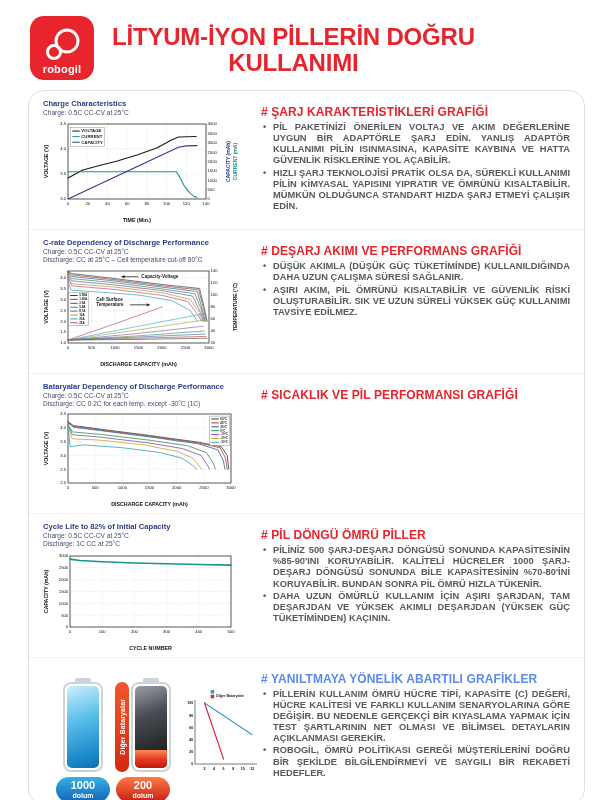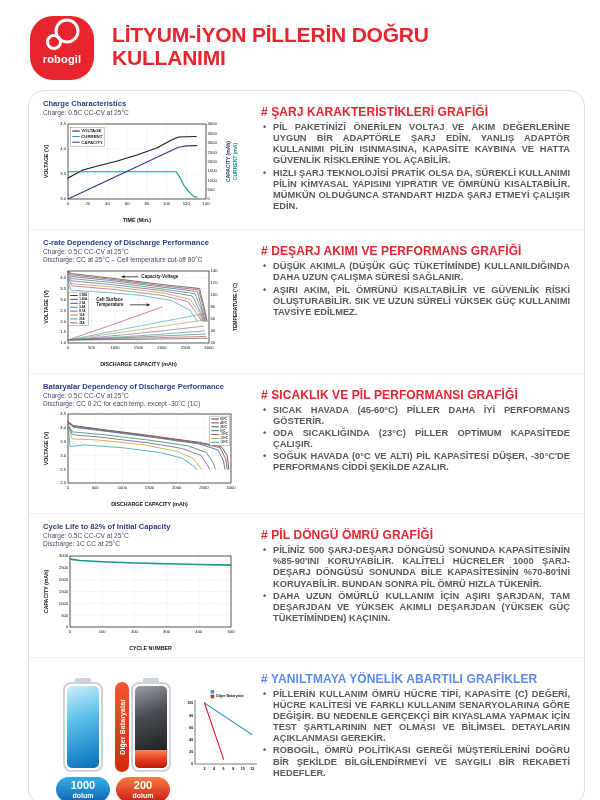--- a/index.html
+++ b/index.html
@@ -1,23 +1,23 @@
 <!DOCTYPE html>
 <html><head>
 <meta charset="utf-8">
 <style>
   html,body{margin:0;padding:0;}
   body{width:600px;height:800px;background:#ffffff;font-family:"Liberation Sans",sans-serif;overflow:hidden;}
   
   .header{display:flex;align-items:flex-start;padding:16px 30px 6px 30px;gap:18px;}
-  .logo-box{width:64px;height:64px;background:#e8242c;border-radius:23px;flex:0 0 auto;
-            display:flex;flex-direction:column;align-items:center;padding-bottom:12px;box-sizing:border-box;}
+  .logo-box{width:64px;height:64px;background:#e8242c;border-radius:14px;flex:0 0 auto;
+            display:flex;flex-direction:column;align-items:center;justify-content:flex-end;padding-bottom:5px;box-sizing:border-box;}
   .logo-mark{margin-bottom:1px;}
   .logo-text{color:#fff;font-weight:bold;font-size:11px;letter-spacing:.2px;}
-  .title{color:#e8242c;font-weight:800;font-size:21px;line-height:1.08;letter-spacing:-.2px;margin-top:8px;}
+  .title{color:#e8242c;font-weight:800;font-size:24px;line-height:1.08;letter-spacing:-.2px;margin-top:8px;text-align:center;}
   
   .card{margin:4px 15px 0 28px;width:557px;border:1.5px solid #dfdfdf;border-radius:16px;box-sizing:border-box;overflow:hidden;background:#fff;}
   .row{display:grid;grid-template-columns:212px 1fr;padding:0 12px 0 8px;}
   .row + .row{border-top:1px solid #f0f0f0;}
   .r1{min-height:133px;} .r2{min-height:129px;} .r3{min-height:124px;} .r4{min-height:127px;} .r5{min-height:126px;}
   .chart-cell{padding:8px 4px 2px 6px;}
   .chart-title{color:#2b3a8c;font-weight:bold;font-size:7.6px;margin-bottom:1px;}
   .chart-sub{color:#474b6e;font-size:6.6px;line-height:1.25;}
   .chart-box{margin-top:2px;}
   .text-cell{padding:6px 2px 4px 12px;}
@@ -278,25 +278,20 @@
             <line x1="168.31" y1="24.570000000000004" x2="175.81" y2="24.570000000000004" stroke="#7d4fa3" stroke-width="1"></line>
             <text x="177.31" y="25.470000000000002" font-size="3" font-weight="bold" fill="#222">-10°C</text>
             <line x1="168.31" y1="28.470000000000002" x2="175.81" y2="28.470000000000002" stroke="#c9a227" stroke-width="1"></line>
             <text x="177.31" y="29.37" font-size="3" font-weight="bold" fill="#222">-20°C</text>
             <line x1="168.31" y1="32.370000000000005" x2="175.81" y2="32.370000000000005" stroke="#2aa7b8" stroke-width="1"></line>
             <text x="177.31" y="33.27" font-size="3" font-weight="bold" fill="#222">-30°C</text>
           </svg></div>
     </div>
     <div class="text-cell">
       <div class="sec-head" style="color: rgb(232, 36, 44);">#  SICAKLIK VE PİL PERFORMANSI GRAFİĞİ</div>
-      <ul class="bullets">
-          <li>SICAK HAVADA (45-60°C) PİLLER DAHA İYİ PERFORMANS GÖSTERİR.</li>
-          <li>ODA SICAKLIĞINDA (23°C) PİLLER OPTİMUM KAPASİTEDE ÇALIŞIR.</li>
-          <li>SOĞUK HAVADA (0°C VE ALTI) PİL KAPASİTESİ DÜŞER, -30°C'DE PERFORMANS CİDDİ ŞEKİLDE AZALIR.</li>
-        </ul>
     </div>
   </div>
 
   <div class="row r4">
     <div class="chart-cell">
       <div class="chart-title">Cycle Life to 82% of Initial Capacity</div>
       <div class="chart-sub">Charge: 0.5C CC-CV at 25°C</div>
       <div class="chart-sub">Discharge: 1C CC at 25°C</div>
       <div class="chart-box"><svg width="196" height="100" viewBox="0 0 196 100" font-family="Liberation Sans, sans-serif">
             <line x1="27" y1="5" x2="27" y2="76" stroke="#cfcfcf" stroke-width="0.35" stroke-dasharray="1.6,1.4"></line>
@@ -325,21 +320,21 @@
             <text x="25.2" y="41.9" font-size="4.2" font-weight="normal" text-anchor="end" fill="#111">1500</text>
             <text x="25.2" y="30.066666666666663" font-size="4.2" font-weight="normal" text-anchor="end" fill="#111">2000</text>
             <text x="25.2" y="18.23333333333333" font-size="4.2" font-weight="normal" text-anchor="end" fill="#111">2500</text>
             <text x="25.2" y="6.4" font-size="4.2" font-weight="normal" text-anchor="end" fill="#111">3000</text>
             <text x="107.5" y="98.5" font-size="5.3" font-weight="bold" text-anchor="middle" fill="#111">CYCLE NUMBER</text>
             <text x="5" y="40.5" transform="rotate(-90 5 40.5)" font-size="5.3" font-weight="bold" text-anchor="middle" fill="#111">CAPACITY (mAh)</text>
             <polyline points="27.0,8.1 36.7,9.5 59.2,10.7 91.4,12.0 123.6,12.8 155.8,13.5 188.0,14.1" fill="none" stroke="#17958d" stroke-width="1.6" stroke-linejoin="round" stroke-linecap="round"></polyline>
           </svg></div>
     </div>
     <div class="text-cell">
-      <div class="sec-head" style="color: rgb(232, 36, 44);">#  PİL DÖNGÜ ÖMRÜ GRAFİĞİ</div>
+      <div class="sec-head" style="color: rgb(232, 36, 44);">#  PİL DÖNGÜ ÖMRÜ PİLLER</div>
       <ul class="bullets">
           <li>PİLİNİZ 500 ŞARJ-DEŞARJ DÖNGÜSÜ SONUNDA KAPASİTESİNİN %85-90'INI KORUYABİLİR. KALİTELİ HÜCRELER 1000 ŞARJ-DEŞARJ DÖNGÜSÜ SONUNDA BİLE KAPASİTESİNİN %70-80'İNİ KORUYABİLİR. BUNDAN SONRA PİL ÖMRÜ HIZLA TÜKENİR.</li>
           <li>DAHA UZUN ÖMÜRLÜ KULLANIM İÇİN AŞIRI ŞARJDAN, TAM DEŞARJDAN VE YÜKSEK AKIMLI DEŞARJDAN (YÜKSEK GÜÇ TÜKETİMİNDEN) KAÇININ.</li>
         </ul>
     </div>
   </div>
 
   <div class="row r5">
     <div class="chart-cell">
       <div class="bat-wrap">

